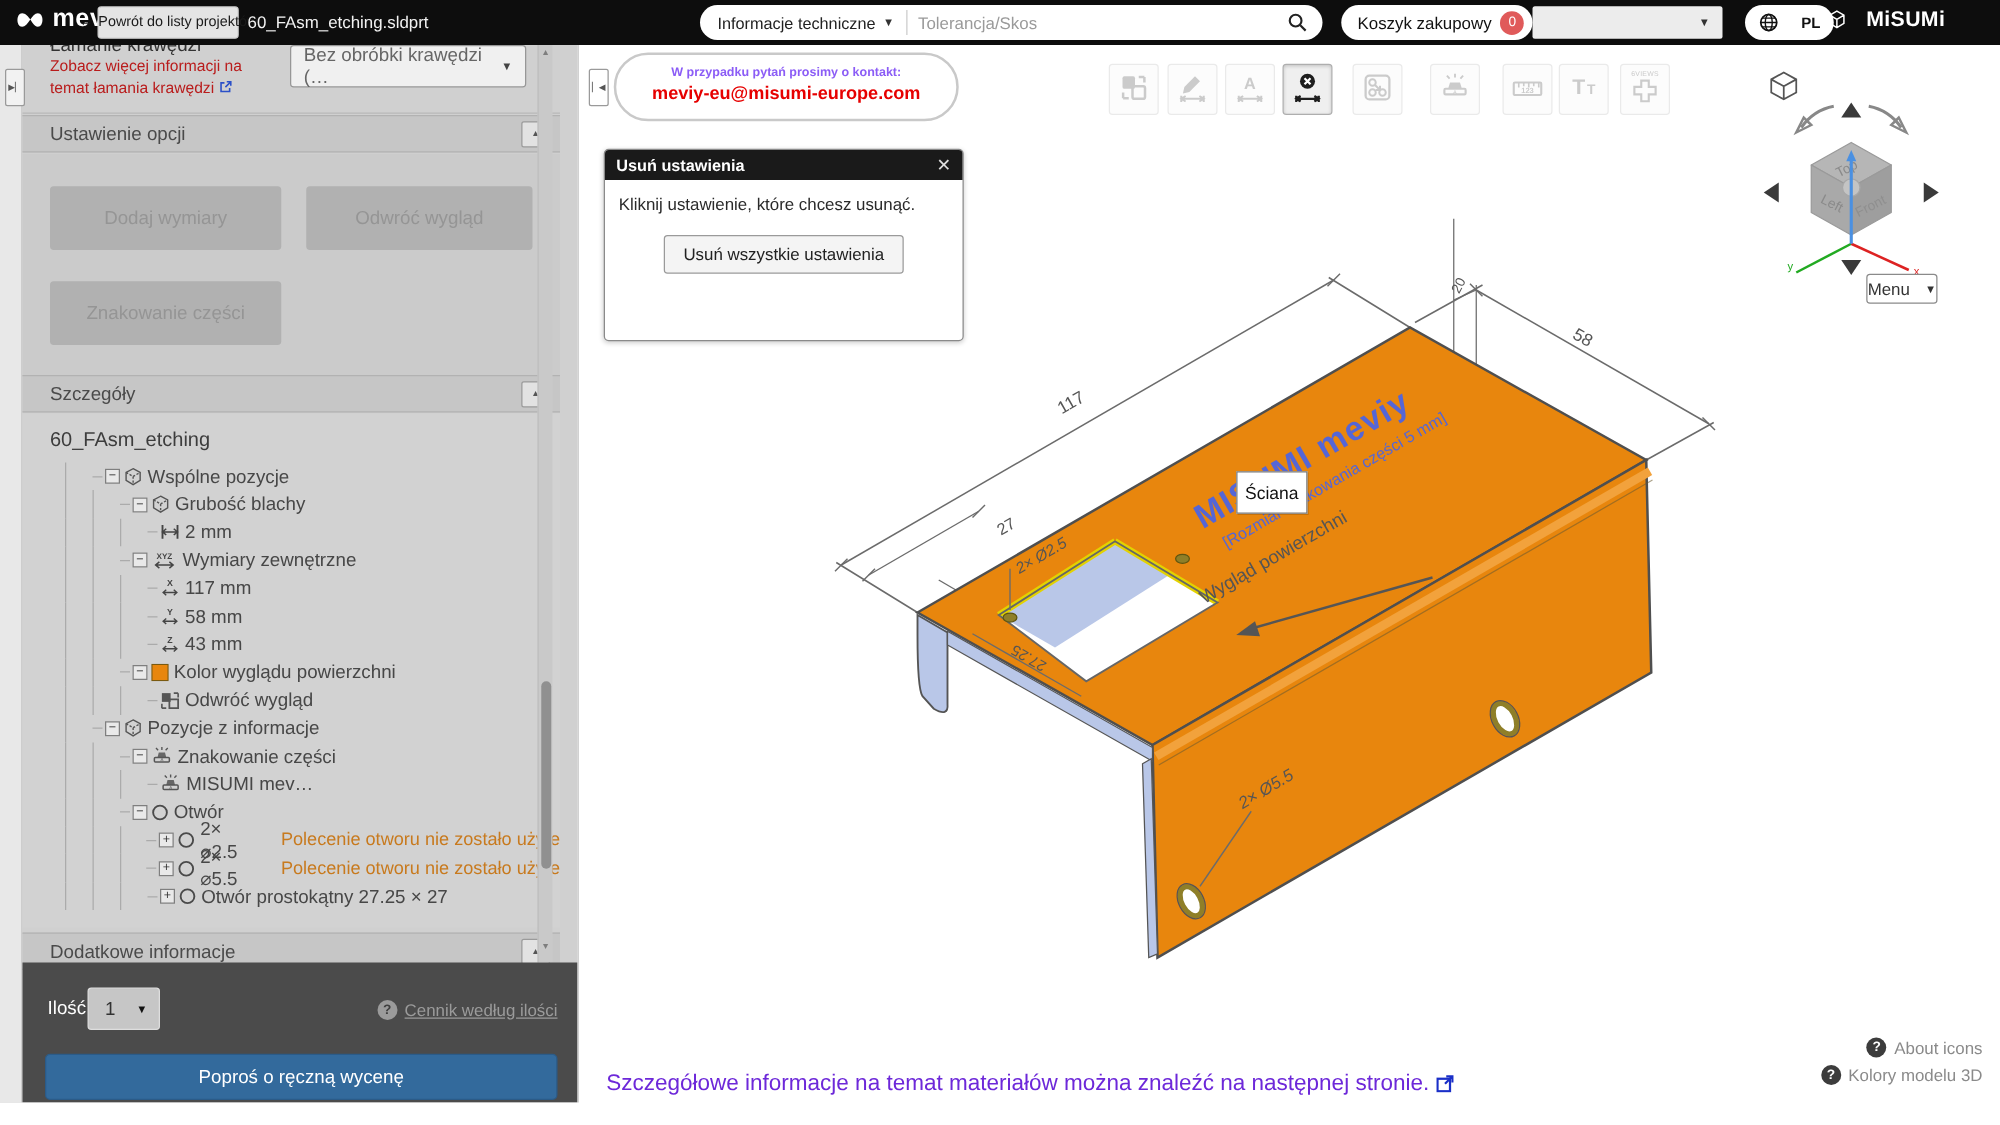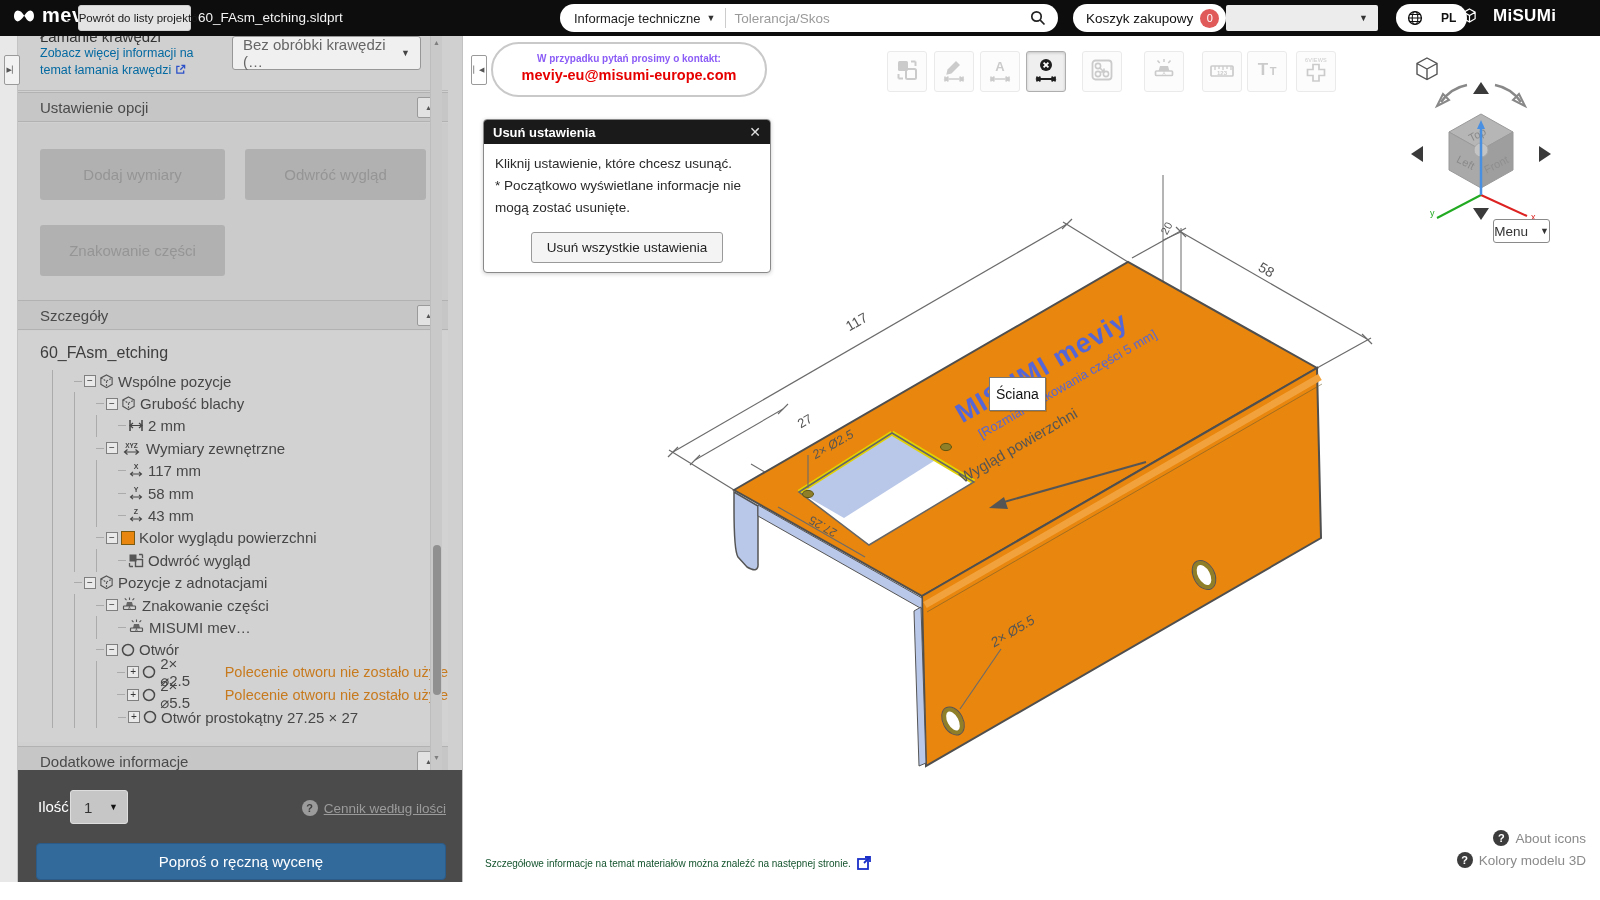--- a/index.html
+++ b/index.html
@@ -47,21 +47,21 @@
   .rail { position:absolute; left:0; top:0; width:18px; height:100%;
           background:#e8e8e8; border-right:1px solid #c4c4c4; }
   .collapse-handle { position:absolute; left:4px; top:19px; width:16px; height:30px;
                      background:#f2f2f2; border:1px solid #9a9a9a; border-radius:2px;
                      font-size:7px; color:#555; display:flex; align-items:center;
                      justify-content:center; z-index:5; }
   .sec-edge { position:absolute; left:18px; right:14px; top:0; height:55px;
               border-bottom:1px solid #b8b8b8; }
   .edge-title { position:absolute; left:22px; top:-8px; font-size:15px; color:#333; }
   .edge-link { position:absolute; left:22px; top:9px; width:180px; font-size:12.5px;
-               line-height:1.35; color:#0369a1; }
+               line-height:1.35; color:#b91c1c; }
   .ext-ic { display:inline-block; vertical-align:-1px; }
   .edge-select { position:absolute; left:214px; top:0; width:189px; height:34px;
                  background:#f0f0f0; border:1px solid #979797; border-radius:3px;
                  display:flex; align-items:center; padding:0 10px; font-size:15px; color:#666; }
   .edge-select .chev { margin-left:auto; color:#444; }
   .sec-header { position:absolute; left:18px; right:14px; height:30px; background:#c6c6c6;
                 border-top:1px solid #b2b2b2; border-bottom:1px solid #b2b2b2;
                 display:flex; align-items:center; padding:0 8px 0 22px;
                 font-size:15px; color:#4a4a4a; }
   .collapse-btn { margin-left:auto; width:23px; height:21px; background:#e2e2e2;
@@ -137,21 +137,21 @@
   .scene { position:absolute; left:0; top:0; z-index:1; }
   .tooltip { position:absolute; left:526px; top:341px; min-width:54px; height:24px;
              background:#fff; border:1px solid #777; font-size:14px; color:#111;
              display:flex; align-items:center; justify-content:center; padding:16px 6px;
              z-index:8; box-shadow:1px 1px 0 rgba(0,0,0,.15); }
   .vcube { position:absolute; left:936px; top:14px; z-index:11; }
   .menubtn { position:absolute; left:1030px; top:183px; width:57px; height:24px;
              background:#fff; border:1px solid #8a8a8a; border-radius:3px; z-index:11;
              display:flex; align-items:center; justify-content:center; gap:12px;
              font-size:13.5px; color:#333; }
-  .materials { position:absolute; left:22px; top:820px; font-size:10px; color:#14532d;
+  .materials { position:absolute; left:22px; top:820px; font-size:18px; color:#6d28d9;
                display:flex; align-items:center; gap:6px; z-index:12; }
   .helplinks { position:absolute; right:14px; top:794px; z-index:12; }
   .helprow { display:flex; align-items:center; justify-content:flex-end; gap:6px;
              margin-bottom:6px; color:#8a8a8a; font-size:13.5px; }
   .qdark { width:16px; height:16px; border-radius:50%; background:#3c3c3c; color:#fff;
            font-size:11px; font-weight:bold; display:flex; align-items:center; justify-content:center; }
 </style>
 </head>
 <body>
 
@@ -367,21 +367,21 @@
         <div class="tree-row">
           <span class="guide"></span>
           <span class="stub"></span>
           <span class="expander">−</span>
           <span class="ticon">
             <svg width="15" height="15" viewBox="0 0 16 16">
               <path d="M8 1 L14 4.2 V11 L8 14.6 L2 11 V4.2 Z" fill="none" stroke="#555" stroke-width="1.2"></path>
               <path d="M2 4.2 L8 7.6 L14 4.2 M8 7.6 V14.4" fill="none" stroke="#555" stroke-width="1.2" stroke-dasharray="2 1.4"></path>
             </svg>
           </span>
-          <span>Pozycje z adnotacjami</span>
+          <span>Pozycje z informacje</span>
         </div>
         <div class="tree-row">
           <span class="guide"></span>
           <span class="guide"></span>
           <span class="stub"></span>
           <span class="expander">−</span>
           <span class="ticon">
             <svg width="17" height="16" viewBox="0 0 17 16">
               <path d="M8.5 0.5 V3 M3.8 1.4 L5.5 3.2 M13.2 1.4 L11.5 3.2" stroke="#555" stroke-width="1.1" fill="none"></path>
               <path d="M6 5 H11 L12 9 H5 Z" fill="#666"></path>
@@ -576,21 +576,20 @@
     <div class="l2">meviy-eu@misumi-europe.com</div>
   </div>
 
   <div class="popup">
     <div class="popup-hd">
       <span>Usuń ustawienia</span>
       <span class="popup-x">✕</span>
     </div>
     <div class="popup-bd">
       <div>Kliknij ustawienie, które chcesz usunąć.</div>
-      <div>* Początkowo wyświetlane informacje nie mogą zostać usunięte.</div>
       <button class="popup-btn">Usuń wszystkie ustawienia</button>
     </div>
   </div>
 
   <button class="tb" style="left:424px">
     <span>
       <svg width="24" height="24" viewBox="0 0 24 24">
           <rect x="3" y="3" width="10" height="10" rx="1.5" fill="currentColor"></rect>
           <rect x="11" y="11" width="10" height="10" rx="1.5" fill="none" stroke="currentColor" stroke-width="2"></rect>
           <path d="M16 3.5 h4.5 M20.5 3.5 v4.5 M8 20.5 H3.5 M3.5 20.5 V16" fill="none" stroke="currentColor" stroke-width="2"></path>

